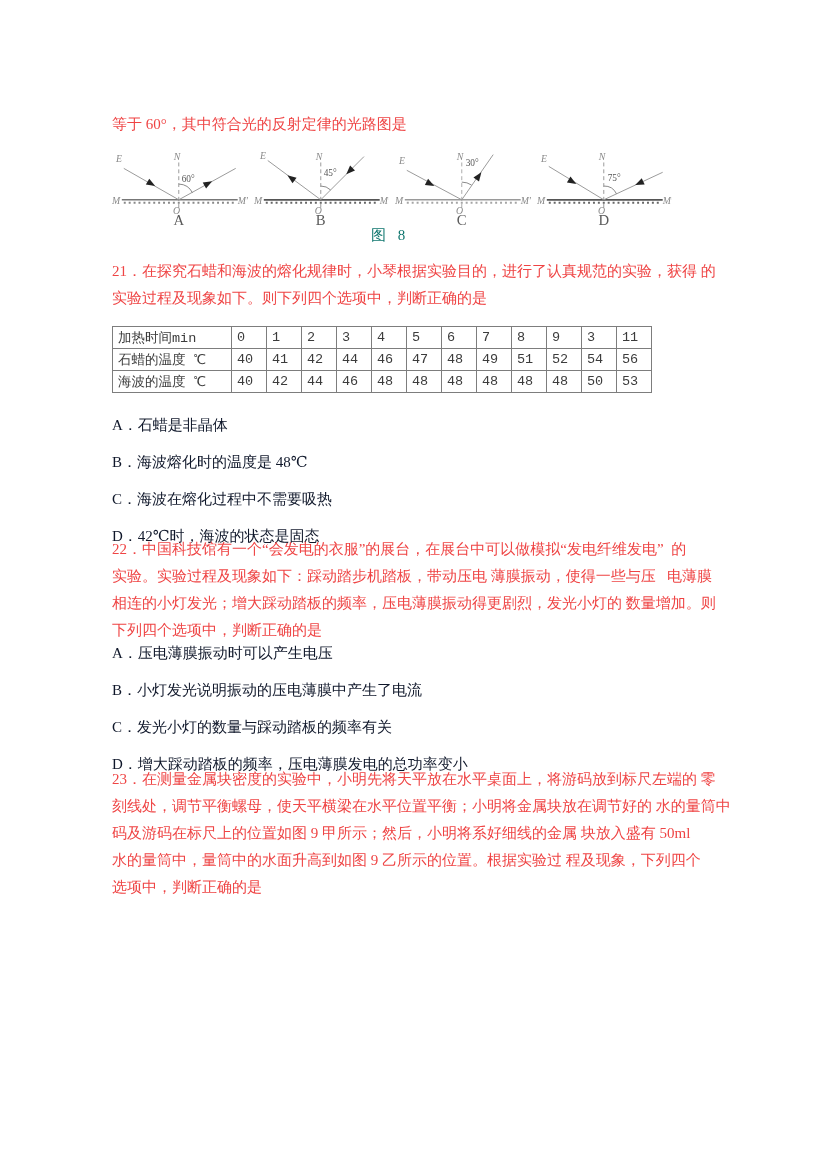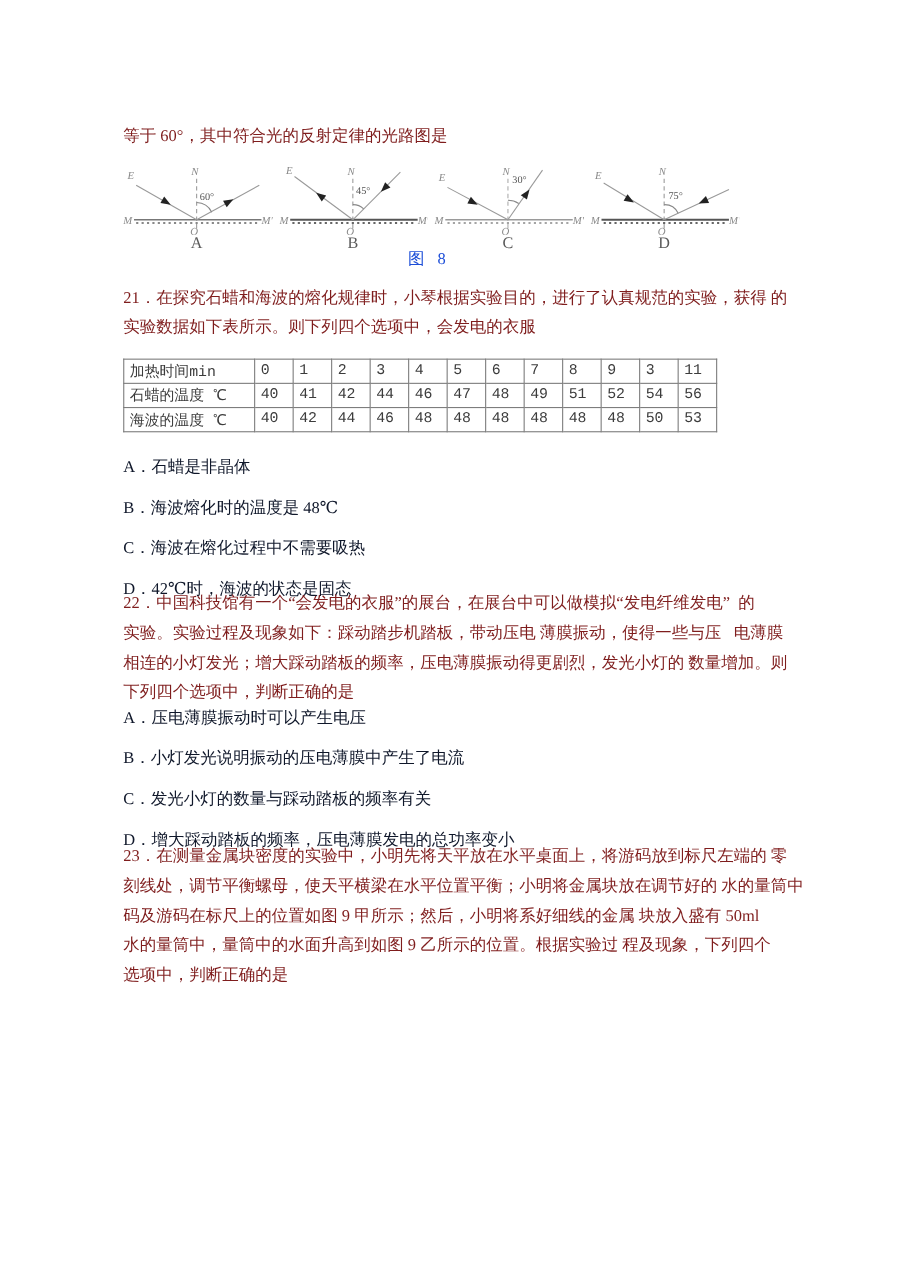--- a/index.html
+++ b/index.html
@@ -2,25 +2,25 @@
 <html><head>
 <meta charset="utf-8">
 <style>
   html,body{margin:0;padding:0;}
   body{
     width:827px;height:1169px;background:#ffffff;position:relative;
     font-family:"Liberation Serif","DejaVu Serif",serif;color:#1a1a1a;
     overflow:hidden;
   }
   .abs{position:absolute;}
-  .tline{white-space:pre;font-size:15px;line-height:27px;color:#7f1d1d;}
+  .tline{white-space:pre;font-size:15px;line-height:27px;color:#ef4444;}
   .opt{white-space:pre;font-size:15px;line-height:23px;color:#0f172a;margin-bottom:14px;}
   
   .figstrip{left:112px;top:148px;width:560px;display:flex;gap:6px;}
-  .figcaption{left:112px;top:226px;width:556px;text-align:center;font-size:15px;color:#1d4ed8;letter-spacing:4px;}
+  .figcaption{left:112px;top:226px;width:556px;text-align:center;font-size:15px;color:#0f766e;letter-spacing:4px;}
   svg text{font-family:"Liberation Serif","DejaVu Serif",serif;}
   .diaglabel{font-size:10px;fill:#8a8a8a;font-style:italic;}
   .anglelabel{font-size:9.5px;fill:#555;}
   .optletter{font-size:15px;fill:#5a5a5a;}
   
   table.datatable{border-collapse:collapse;table-layout:fixed;}
   table.datatable td{
     border:1px solid #7d7d7d;height:21px;font-size:13.5px;color:#3c3c3c;
     padding:0 0 0 5px;overflow:hidden;white-space:nowrap;font-family:Liberation Mono, monospace;
   }
@@ -106,21 +106,21 @@
     <text x="128" y="56" class="diaglabel">M′</text>
     <text x="62" y="66" class="diaglabel">O</text>
     <text x="68" y="78" text-anchor="middle" class="optletter">D</text>
   </svg>
 </div>
 
 <div class="abs figcaption">图 8</div>
 
 <div class="abs" style="left:112px;top:258px;">
   <div class="tline">21．在探究石蜡和海波的熔化规律时，小琴根据实验目的，进行了认真规范的实验，获得 的</div>
-  <div class="tline">实验数据如下表所示。则下列四个选项中，会发电的衣服</div>
+  <div class="tline">实验过程及现象如下。则下列四个选项中，判断正确的是</div>
 </div>
 
 <table class="datatable abs" style="left:112px;top:326px;">
   <tbody>
       <tr>
         <td class="rowlabel">加热时间min</td>
         <td class="cell">0</td>
         <td class="cell">1</td>
         <td class="cell">2</td>
         <td class="cell">3</td>

